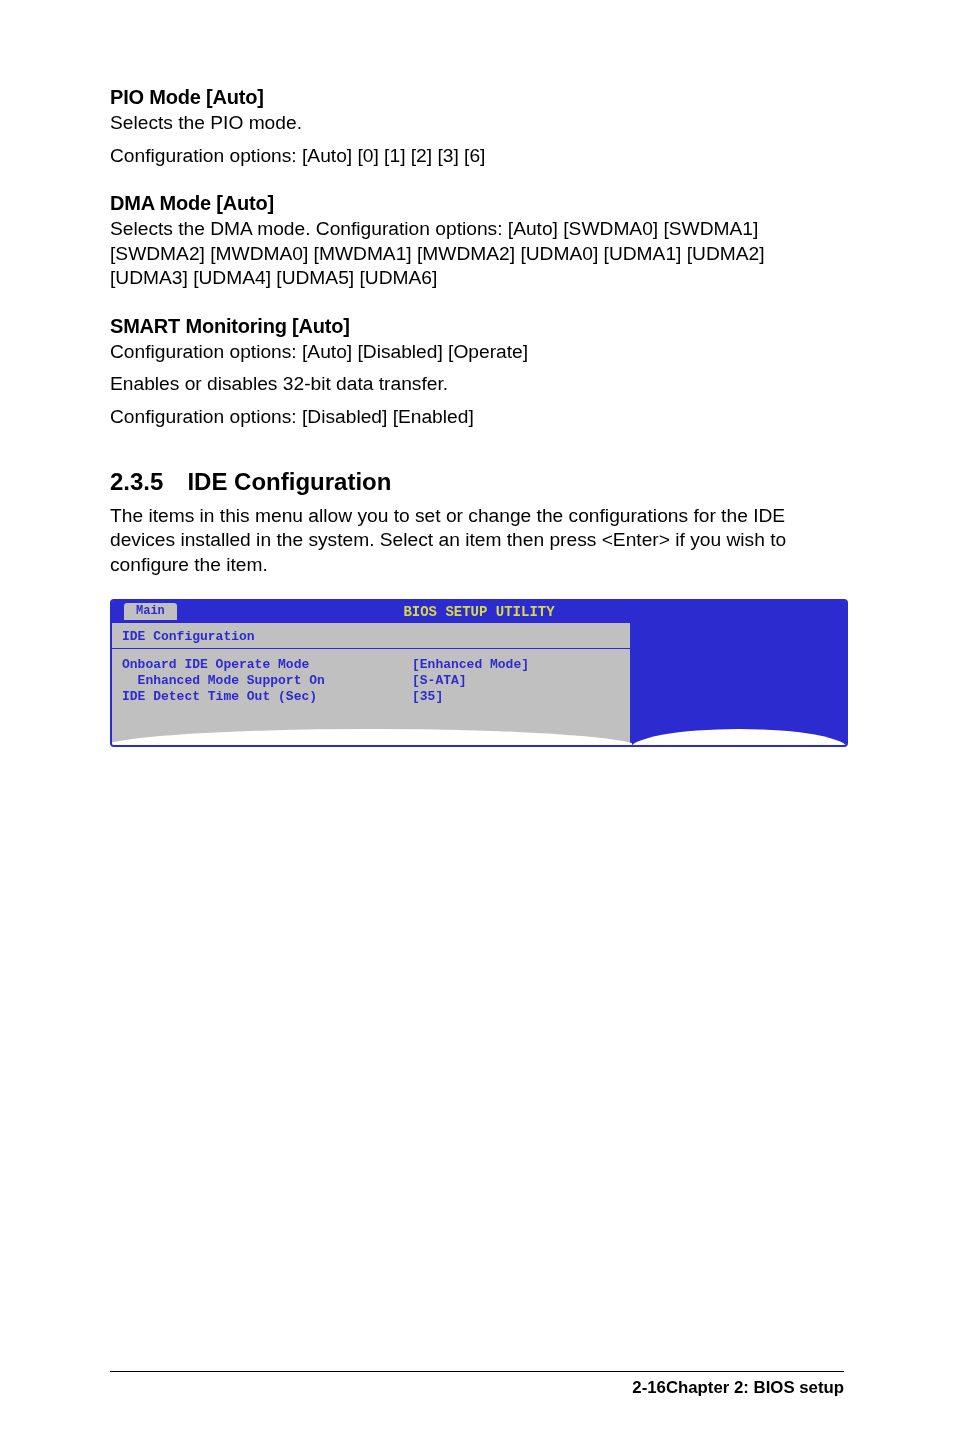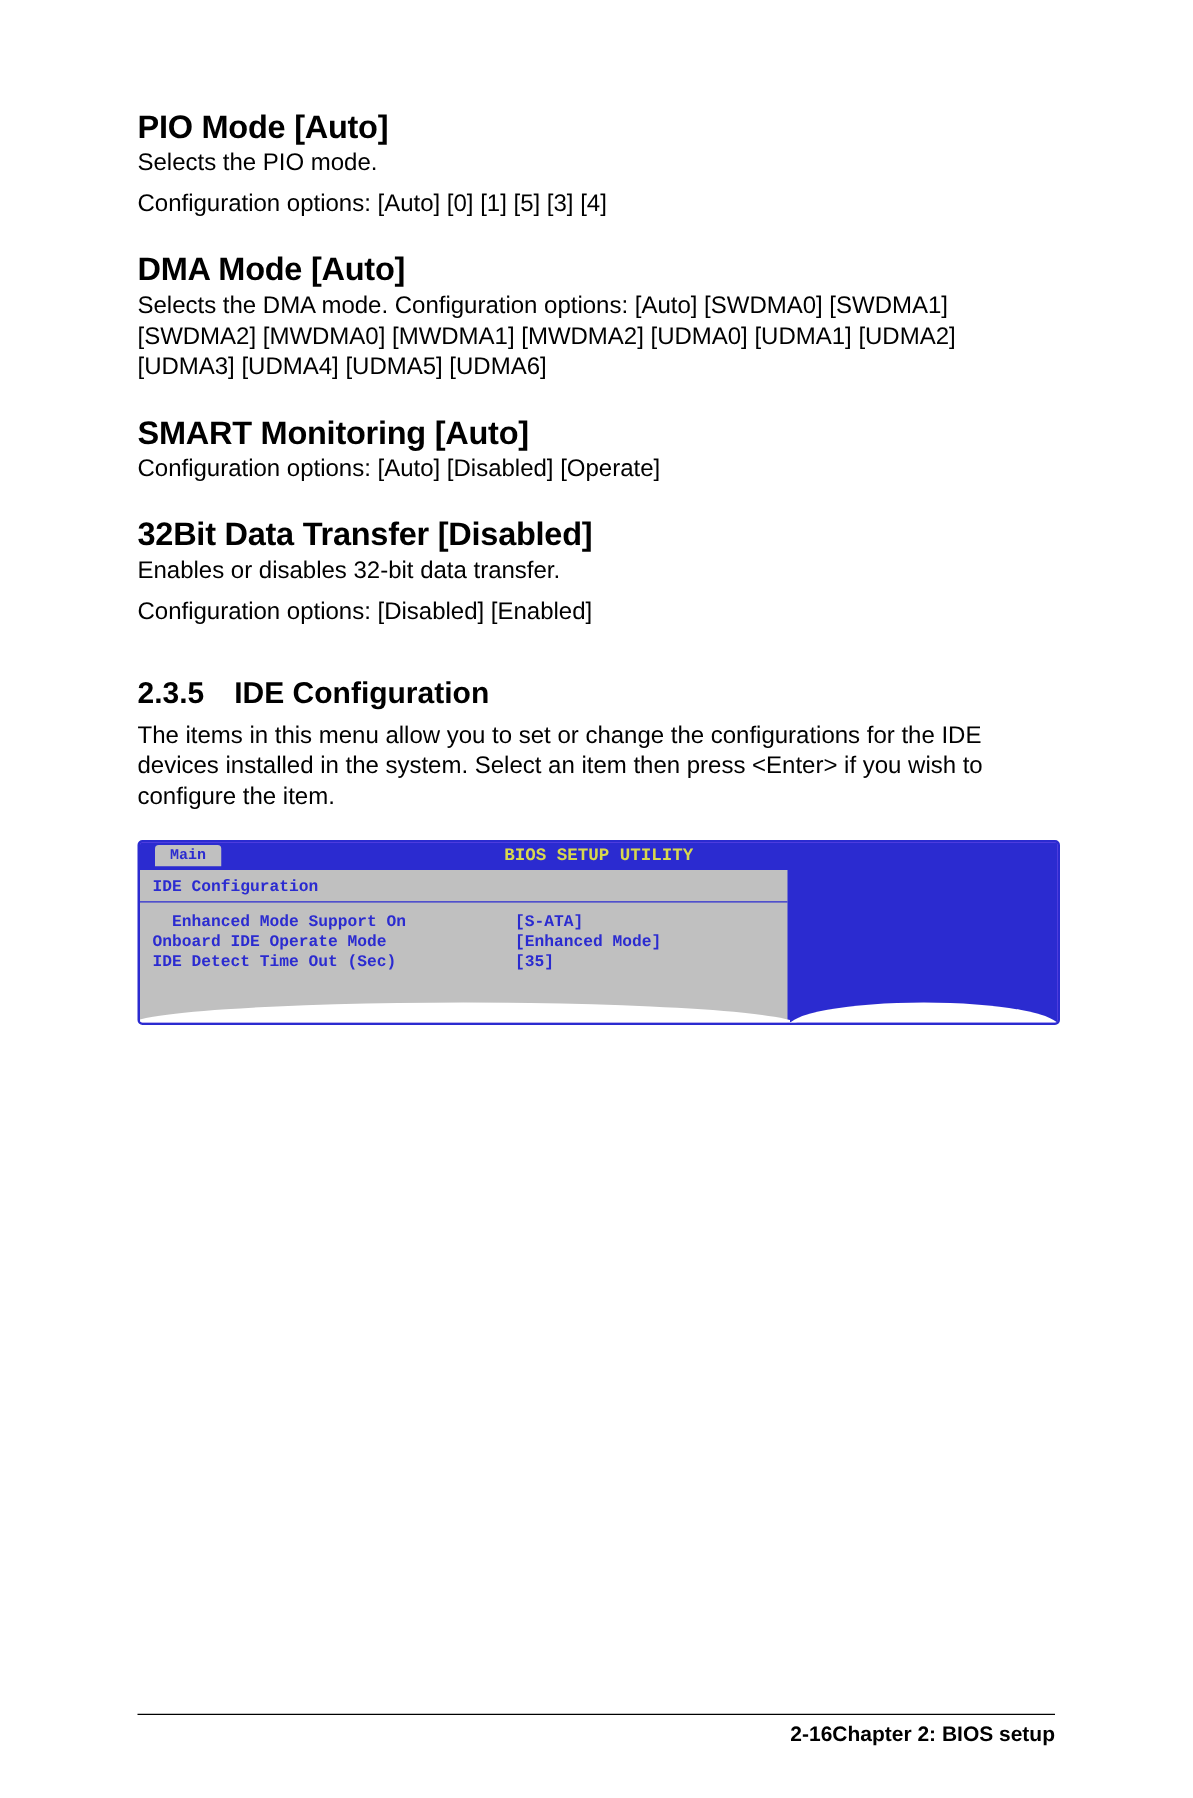--- a/index.html
+++ b/index.html
@@ -13,21 +13,21 @@
     width: 954px;
     min-height: 1438px;
     box-sizing: border-box;
     padding: 70px 110px 40px 110px;
     position: relative;
     display: flex;
     flex-direction: column;
   }
   .subhead {
     font-weight: bold;
-    font-size: 26px;
+    font-size: 20px;
     margin-top: 16px;
     margin-bottom: 2px;
     letter-spacing: -0.2px;
   }
   .bodytext {
     font-size: 19.2px;
     line-height: 1.28;
     margin-top: 0;
     margin-bottom: 8px;
   }
@@ -143,53 +143,52 @@
     font-weight: bold;
   }
 </style>
 </head>
 <body>
 
 <div class="page">
 
   <div class="subhead">PIO Mode [Auto]</div>
   <div class="bodytext">Selects the PIO mode.</div>
-  <div class="bodytext">Configuration options: [Auto] [0] [1] [5] [3] [4]</div>
+  <div class="bodytext">Configuration options: [Auto] [0] [1] [2] [3] [6]</div>
 
   <div class="subhead">DMA Mode [Auto]</div>
   <div class="bodytext">Selects the DMA mode. Configuration options: [Auto] [SWDMA0] [SWDMA1] [SWDMA2] [MWDMA0] [MWDMA1] [MWDMA2] [UDMA0] [UDMA1] [UDMA2] [UDMA3] [UDMA4] [UDMA5] [UDMA6]</div>
 
   <div class="subhead">SMART Monitoring [Auto]</div>
   <div class="bodytext">Configuration options: [Auto] [Disabled] [Operate]</div>
 
-  <div class="subhead">32Bit Data Transfer [Disabled]</div>
   <div class="bodytext">Enables or disables 32-bit data transfer.</div>
   <div class="bodytext">Configuration options: [Disabled] [Enabled]</div>
 
   <div class="sectionnum-head">
     <span class="num">2.3.5</span><span>IDE Configuration</span>
   </div>
   <div class="bodytext">The items in this menu allow you to set or change the configurations for the IDE devices installed in the system. Select an item then press &lt;Enter&gt; if you wish to configure the item.</div>
 
   <div class="bios-box">
     <div class="bios-titlebar">
       <span class="tab">Main</span>
       <span>BIOS SETUP UTILITY</span>
     </div>
     <div class="bios-body">
       <div class="bios-left">
         <div class="ide-block-title">IDE Configuration</div>
         <div class="divider"></div>
         <div class="row">
+          <span class="label">Onboard IDE Operate Mode</span>
+          <span class="val">[Enhanced Mode]</span>
+        </div>
+        <div class="row">
           <span class="label">  Enhanced Mode Support On</span>
           <span class="val">[S-ATA]</span>
-        </div>
-        <div class="row">
-          <span class="label">Onboard IDE Operate Mode</span>
-          <span class="val">[Enhanced Mode]</span>
         </div>
         <div class="row">
           <span class="label"></span>
           <span class="val"></span>
         </div>
         <div class="row">
           <span class="label">IDE Detect Time Out (Sec)</span>
           <span class="val">[35]</span>
         </div>
         <div class="bios-left-curve"></div>

